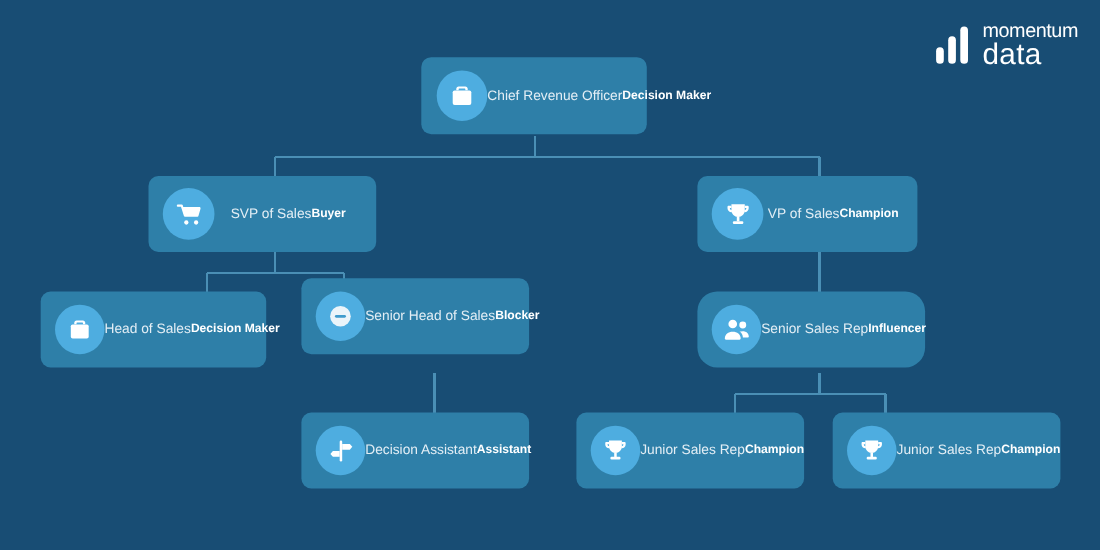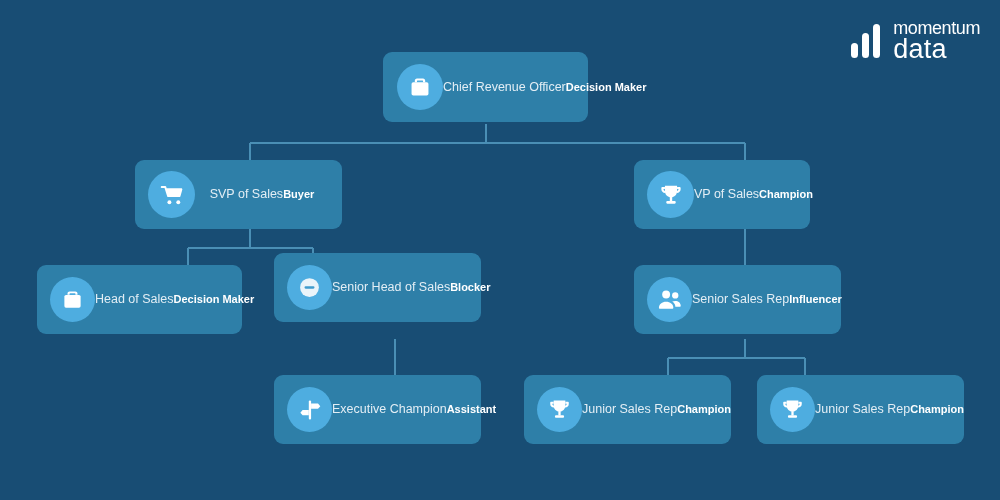--- a/index.html
+++ b/index.html
@@ -169,21 +169,21 @@
         <circle cx="9.6" cy="18.7" r="1.8"></circle>
         <circle cx="17.8" cy="18.7" r="1.8"></circle>
       </svg>
     </div>
     <div class="node-text">
       <span class="node-role">SVP of Sales</span>
       <span class="node-title">Buyer</span>
     </div>
   </div>
 
-  <div class="node" style="left:634px; top:160px; width:176px; height:69px; padding:4px 13px;">
+  <div class="node" style="left:634px; top:160px; width:200px; height:69px; padding:4px 13px;">
     <div class="node-icon" style="width:47px; height:47px;">
       <svg width="26" height="26" viewBox="0 0 24 24" fill="#ffffff">
         <path d="M6.4 3.4h11.2v5.1c0 3.1-2.5 5.6-5.6 5.6S6.4 11.6 6.4 8.5V3.4z"></path>
         <path d="M6.4 4.6H4.1c-.6 0-1 .4-1 1v1.1c0 1.9 1.5 3.4 3.4 3.4h.3V8.3h-.2c-.8 0-1.5-.7-1.5-1.5v-.3h1.3V4.6z"></path>
         <path d="M17.6 4.6h2.3c.6 0 1 .4 1 1v1.1c0 1.9-1.5 3.4-3.4 3.4h-.3V8.3h.2c.8 0 1.5-.7 1.5-1.5v-.3h-1.3V4.6z"></path>
         <rect x="10.9" y="13.6" width="2.2" height="4.1"></rect>
         <rect x="7.6" y="17.6" width="8.8" height="2.4" rx="1"></rect>
       </svg>
     </div>
     <div class="node-text">
@@ -211,21 +211,21 @@
         <circle cx="12" cy="12" r="9" fill="#eaf4fa"></circle>
         <rect x="7.2" y="10.8" width="9.6" height="2.4" rx="1.1" fill="#3f9bcd"></rect>
       </svg>
     </div>
     <div class="node-text">
       <span class="node-role">Senior Head of Sales</span>
       <span class="node-title">Blocker</span>
     </div>
   </div>
 
-  <div class="node" style="left:634px; top:265px; width:207px; height:69px; padding:0 13px;">
+  <div class="node" style="left:634px; top:265px; width:207px; height:69px; padding:0 13px;border-radius:18px;">
     <div class="node-icon" style="width:45px; height:45px;">
       <svg width="27" height="27" viewBox="0 0 24 24" fill="#ffffff">
         <circle cx="9" cy="7.6" r="3.5"></circle>
         <path d="M2.6 19.4c0-3.4 2.8-5.5 6.4-5.5s6.4 2.1 6.4 5.5c0 .5-.4.9-.9.9H3.5c-.5 0-.9-.4-.9-.9z"></path>
         <circle cx="17.1" cy="8.4" r="2.8"></circle>
         <path d="M14 13.9c.9-.3 2-.5 3.1-.5 2.8 0 4.9 1.7 4.9 4.4 0 .4-.3.7-.7.7h-4.1c0-2-.9-3.6-2.4-4.6h-.8z"></path>
       </svg>
     </div>
     <div class="node-text">
       <span class="node-role">Senior Sales Rep</span>
@@ -235,21 +235,21 @@
 
   <div class="node" style="left:274px; top:375px; width:207px; height:69px; padding:0 13px;">
     <div class="node-icon" style="width:45px; height:45px;">
       <svg width="26" height="26" viewBox="0 0 24 24" fill="#ffffff">
         <rect x="10.9" y="3.2" width="2.1" height="17.6" rx="1"></rect>
         <path d="M13 6.1h6.4l2.1 2.4-2.1 2.4H13V6.1z"></path>
         <path d="M10.9 12.1H5.2l-2.1 2.4 2.1 2.4h5.7v-4.8z"></path>
       </svg>
     </div>
     <div class="node-text">
-      <span class="node-role">Executive Champion</span>
+      <span class="node-role">Decision Assistant</span>
       <span class="node-title">Assistant</span>
     </div>
   </div>
 
   <div class="node" style="left:524px; top:375px; width:207px; height:69px; padding:0 13px;">
     <div class="node-icon" style="width:45px; height:45px;">
       <svg width="25" height="25" viewBox="0 0 24 24" fill="#ffffff">
         <path d="M6.4 3.4h11.2v5.1c0 3.1-2.5 5.6-5.6 5.6S6.4 11.6 6.4 8.5V3.4z"></path>
         <path d="M6.4 4.6H4.1c-.6 0-1 .4-1 1v1.1c0 1.9 1.5 3.4 3.4 3.4h.3V8.3h-.2c-.8 0-1.5-.7-1.5-1.5v-.3h1.3V4.6z"></path>
         <path d="M17.6 4.6h2.3c.6 0 1 .4 1 1v1.1c0 1.9-1.5 3.4-3.4 3.4h-.3V8.3h.2c.8 0 1.5-.7 1.5-1.5v-.3h-1.3V4.6z"></path>

